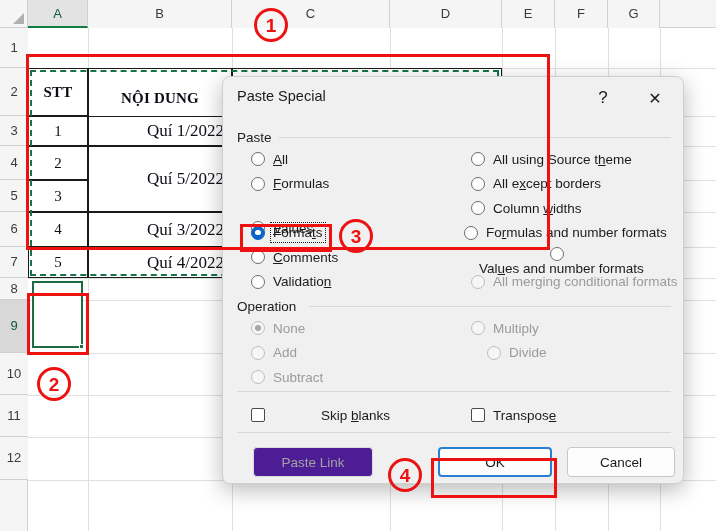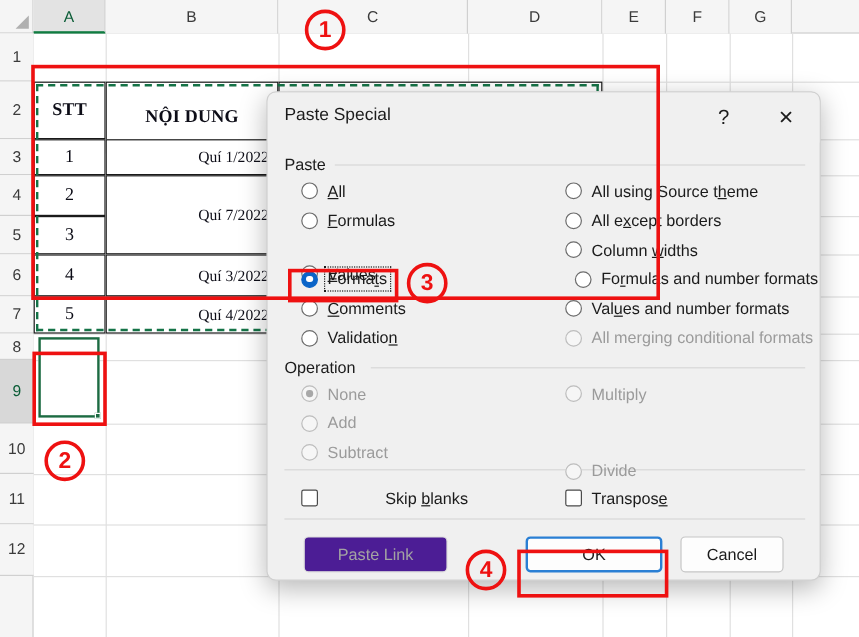--- a/index.html
+++ b/index.html
@@ -51,21 +51,21 @@
   .vline{ position:absolute; top:0; bottom:0; width:1px; background:#e0e0e0; }
   .hline{ position:absolute; left:0; right:0; height:1px; background:#e0e0e0; }
   .dcell{
     position:absolute; background:#fff;
     font-family:"Liberation Serif", serif; color:#0d0d17;
     display:flex; align-items:center; justify-content:center;
     border:1px solid #1a1a1a;
   }
   .dcell.hdr{ font-weight:bold; font-size:15px; letter-spacing:.2px; }
   .dcell.num{ font-size:15px; }
-  .dcell.txt{ font-size:13px; justify-content:flex-end; padding-right:7px; }
+  .dcell.txt{ font-size:17px; justify-content:flex-end; padding-right:7px; }
 
   
   .marquee{
     position:absolute; border:2px dashed #157347; pointer-events:none;
   }
   
   .redbox{ position:absolute; border:3px solid #ee1111; pointer-events:none; }
 
   
   .activecell{
@@ -219,21 +219,21 @@
     <div class="dcell num" style="left: 28px; top: 212px; width: 60px; height: 35px;">
       <span>4</span>
     </div>
     <div class="dcell num" style="left: 28px; top: 247px; width: 60px; height: 31px;">
       <span>5</span>
     </div>
     <div class="dcell txt" style="left: 88px; top: 116px; width: 144px; height: 30px;">
       <span>Quí 1/2022</span>
     </div>
     <div class="dcell txt" style="left: 88px; top: 146px; width: 144px; height: 66px;">
-      <span>Quí 7/2022</span>
+      <span>Quí 5/2022</span>
     </div>
     <div class="dcell txt" style="left: 88px; top: 212px; width: 144px; height: 35px;">
       <span>Quí 3/2022</span>
     </div>
     <div class="dcell txt" style="left: 88px; top: 247px; width: 144px; height: 31px;">
       <span>Quí 4/2022</span>
     </div>
     <div class="dcell txt" style="left: 232px; top: 116px; width: 158px; height: 30px;"></div>
     <div class="dcell txt" style="left: 390px; top: 116px; width: 112px; height: 30px;"></div>
     <div class="dcell txt" style="left: 232px; top: 146px; width: 158px; height: 34px;"></div>
@@ -297,25 +297,25 @@
         <div class="lbl">All using Source t<u>h</u>eme</div>
       </div>
       <div class="opt" style="left: 248px; top: 96.5px;">
         <div class="radio"></div>
         <div class="lbl">All e<u>x</u>cept borders</div>
       </div>
       <div class="opt" style="left: 248px; top: 121px;">
         <div class="radio"></div>
         <div class="lbl">Column <u>w</u>idths</div>
       </div>
-      <div class="opt" style="left: 256px; top: 145.5px; text-align: right;">
+      <div class="opt" style="left: 241px; top: 145.5px; text-align: right;">
         <div class="radio"></div>
         <div class="lbl">Fo<u>r</u>mulas and number formats</div>
       </div>
-      <div class="opt" style="left: 248px; top: 170px;">
+      <div class="opt" style="left: 248px; top: 170px; flex-direction: column;">
         <div class="radio"></div>
         <div class="lbl">Val<u>u</u>es and number formats</div>
       </div>
       <div class="opt dis" style="left: 248px; top: 194.5px;">
         <div class="radio"></div>
         <div class="lbl">All merging conditional formats</div>
       </div>
       <div class="opt sel dis" style="left: 28px; top: 241px;">
         <div class="radio"></div>
         <div class="lbl">None</div>
@@ -325,37 +325,37 @@
         <div class="lbl">Add</div>
       </div>
       <div class="opt dis" style="left: 28px; top: 290px;">
         <div class="radio"></div>
         <div class="lbl">Subtract</div>
       </div>
       <div class="opt dis" style="left: 248px; top: 241px;">
         <div class="radio"></div>
         <div class="lbl">Multiply</div>
       </div>
-      <div class="opt dis" style="left: 248px; top: 265.5px; margin-top: 40px;">
+      <div class="opt dis" style="left: 264px; top: 265.5px;">
         <div class="radio"></div>
         <div class="lbl">Divide</div>
       </div>
       <div class="chk" style="left: 28px; top: 328px; gap: 48px;">
         <div class="cbox"></div>
         <div class="lbl">Skip <u>b</u>lanks</div>
       </div>
       <div class="chk" style="left: 248px; top: 328px;">
         <div class="cbox"></div>
         <div class="lbl">Transpos<u>e</u></div>
       </div>
     </div>
 
   <div class="btn disabled" style="left:30px; top:370px; width:120px;">Paste Link</div>
   <div class="btn focus" style="left:215px; top:370px; width:114px;">OK</div>
-  <div class="btn" style="left:344px; top:370px; width:86px;">Cancel</div>
+  <div class="btn" style="left:344px; top:370px; width:108px;">Cancel</div>
 </div>
 
 <div id="overlay">
     <div class="redbox" style="left: 26px; top: 54px; width: 524px; height: 196px;"></div>
     <div class="redbox" style="left: 27px; top: 293px; width: 62px; height: 62px;"></div>
     <div class="redbox" style="left: 240px; top: 224px; width: 92px; height: 28px;"></div>
     <div class="redbox" style="left: 431px; top: 458px; width: 126px; height: 40px;"></div>
     <div class="badge" style="left: 254px; top: 8px;">
       <span>1</span>
     </div>

